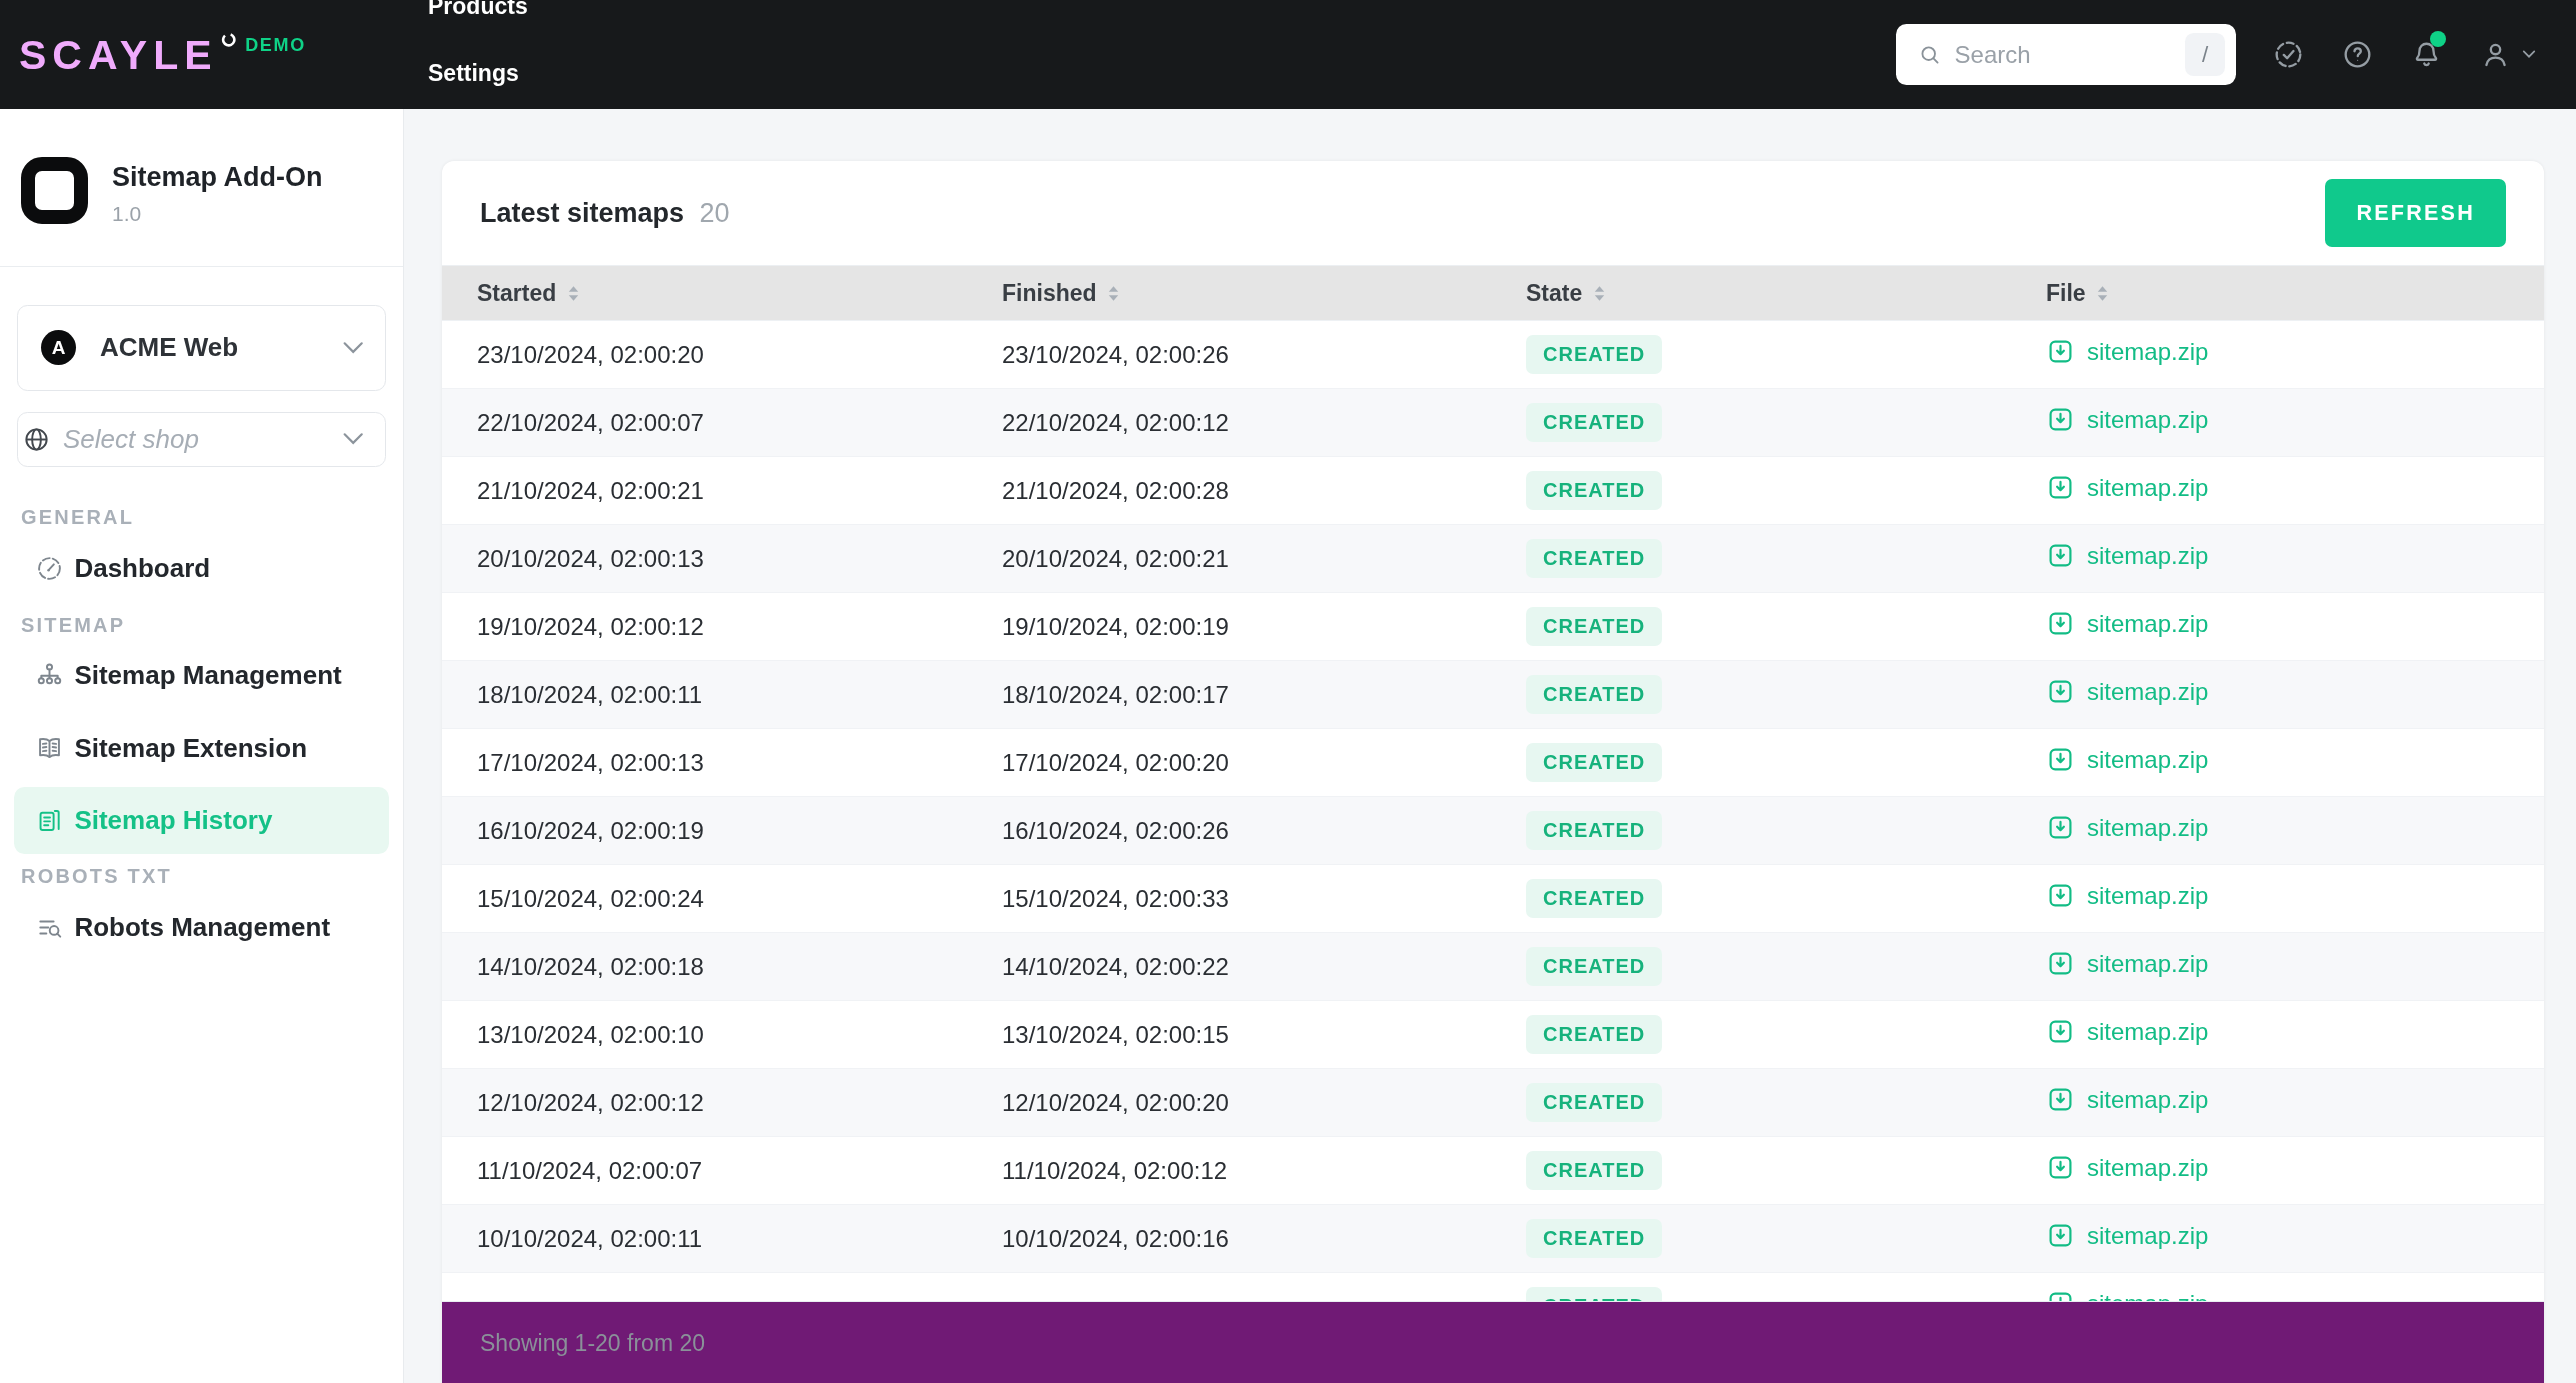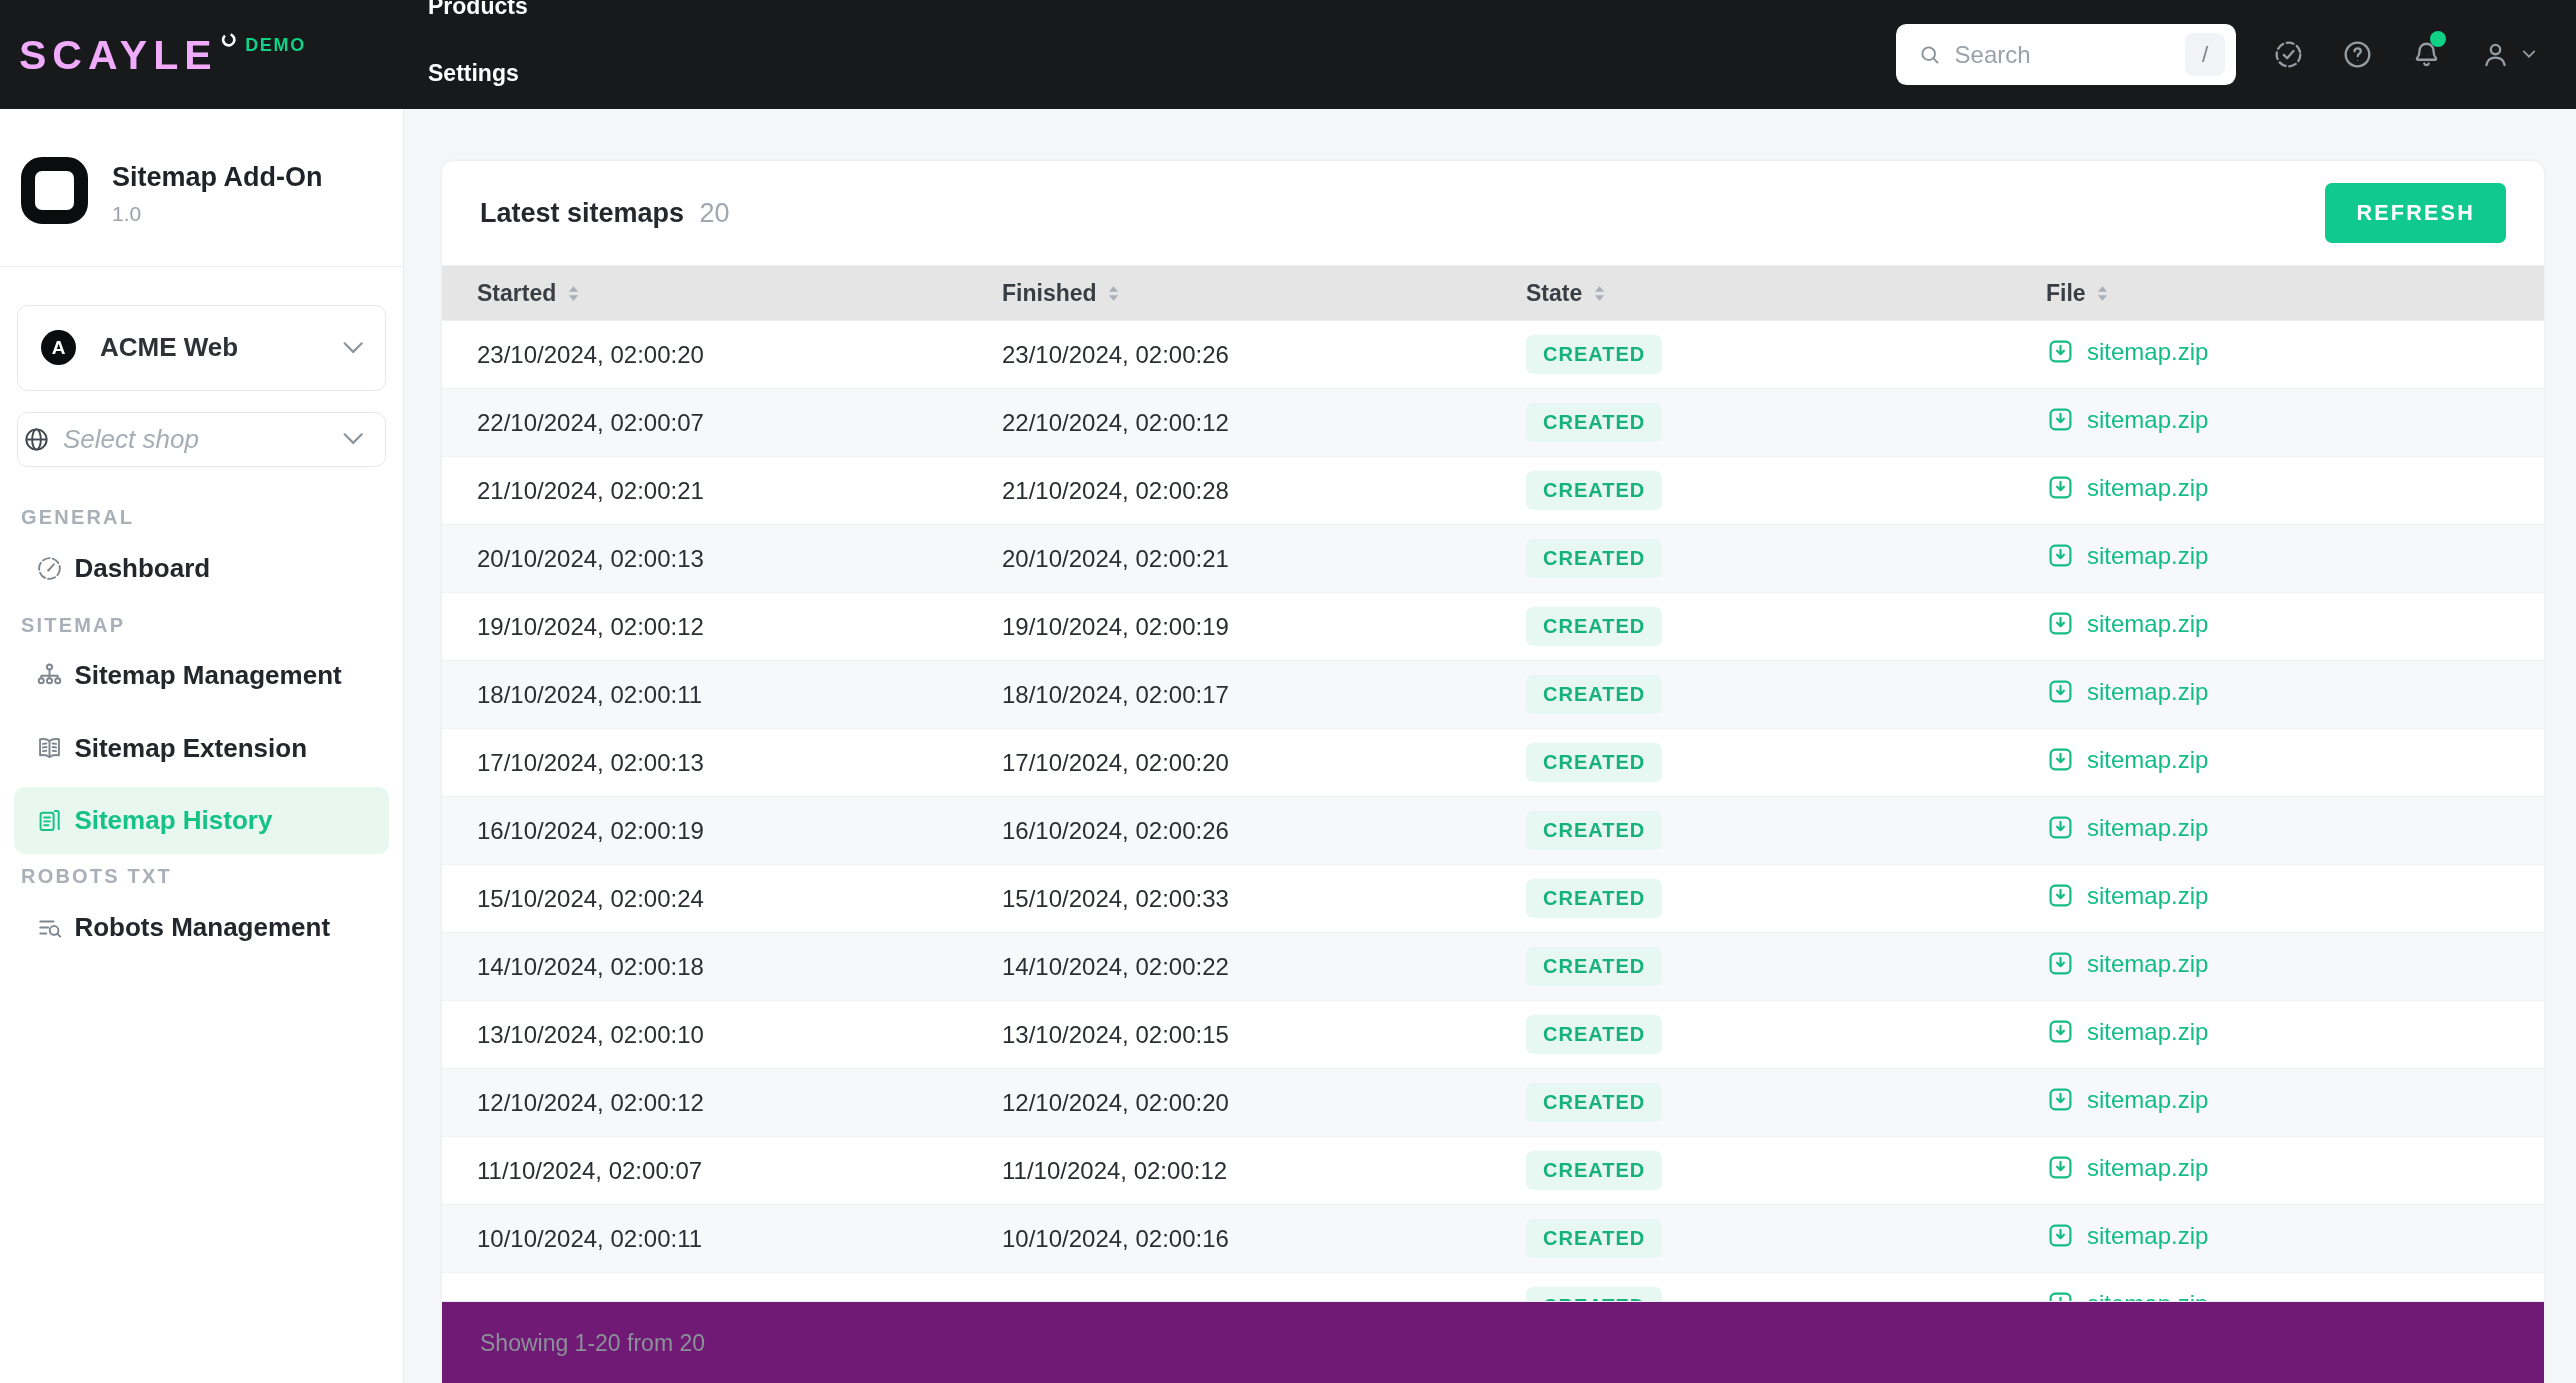--- a/index.html
+++ b/index.html
@@ -60,21 +60,21 @@
   .menu-item.active{ background:var(--active-bg); }
   .menu-item.active .mi-icon{ color:var(--active-tx); }
   .menu-item.active .mi-label{ color:var(--active-tx); }
 
   
   .card{ position:absolute; left:38px; top:52px; width:2102px; height:1223px; background:#fff;
     border-radius:12px 12px 0 0; box-shadow:0 0.9px 3.5px rgba(27,31,35,.07); overflow:hidden; }
   .card-head{ height:105px; display:flex; align-items:center; padding:0 38px; border-bottom:1.3px solid #ECEFF2; }
   .card-title{ font-size:27px; font-weight:700; color:#24282C; }
   .card-count{ font-size:27px; color:#A0A7AE; margin-left:15.5px; }
-  .refresh-btn{ margin-left:auto; height:60px; padding:0 31px; background:var(--accent); color:#fff; border:none;
+  .refresh-btn{ margin-left:auto; height:68px; padding:0 31px; background:var(--accent); color:#fff; border:none;
     border-radius:7px; font-size:21.6px; font-weight:700; letter-spacing:2.2px; cursor:pointer; font-family:inherit; }
   .grid{ display:grid; grid-template-columns:525px 524px 520px 1fr; align-items:center; padding-left:35px; }
   .thead{ height:55px; background:#e5e5e5; border-bottom:0.9px solid #EEF1F4; }
   .th{ display:flex; align-items:center; font-size:23px; font-weight:700; color:#393E44; cursor:pointer; }
   .sort{ margin-left:10.4px; color:#A9B0B8; }
   .trow{ height:68px; border-bottom:0.9px solid #F0F2F5; }
   .trow.alt{ background:#F7F8FA; }
   .td{ font-size:24px; color:#2A2E33; }
   .badge{ display:inline-block; padding:7.8px 17px; background:var(--badge-bg); color:var(--badge-tx);
     font-size:20px; font-weight:700; letter-spacing:1px; border-radius:7px; }

